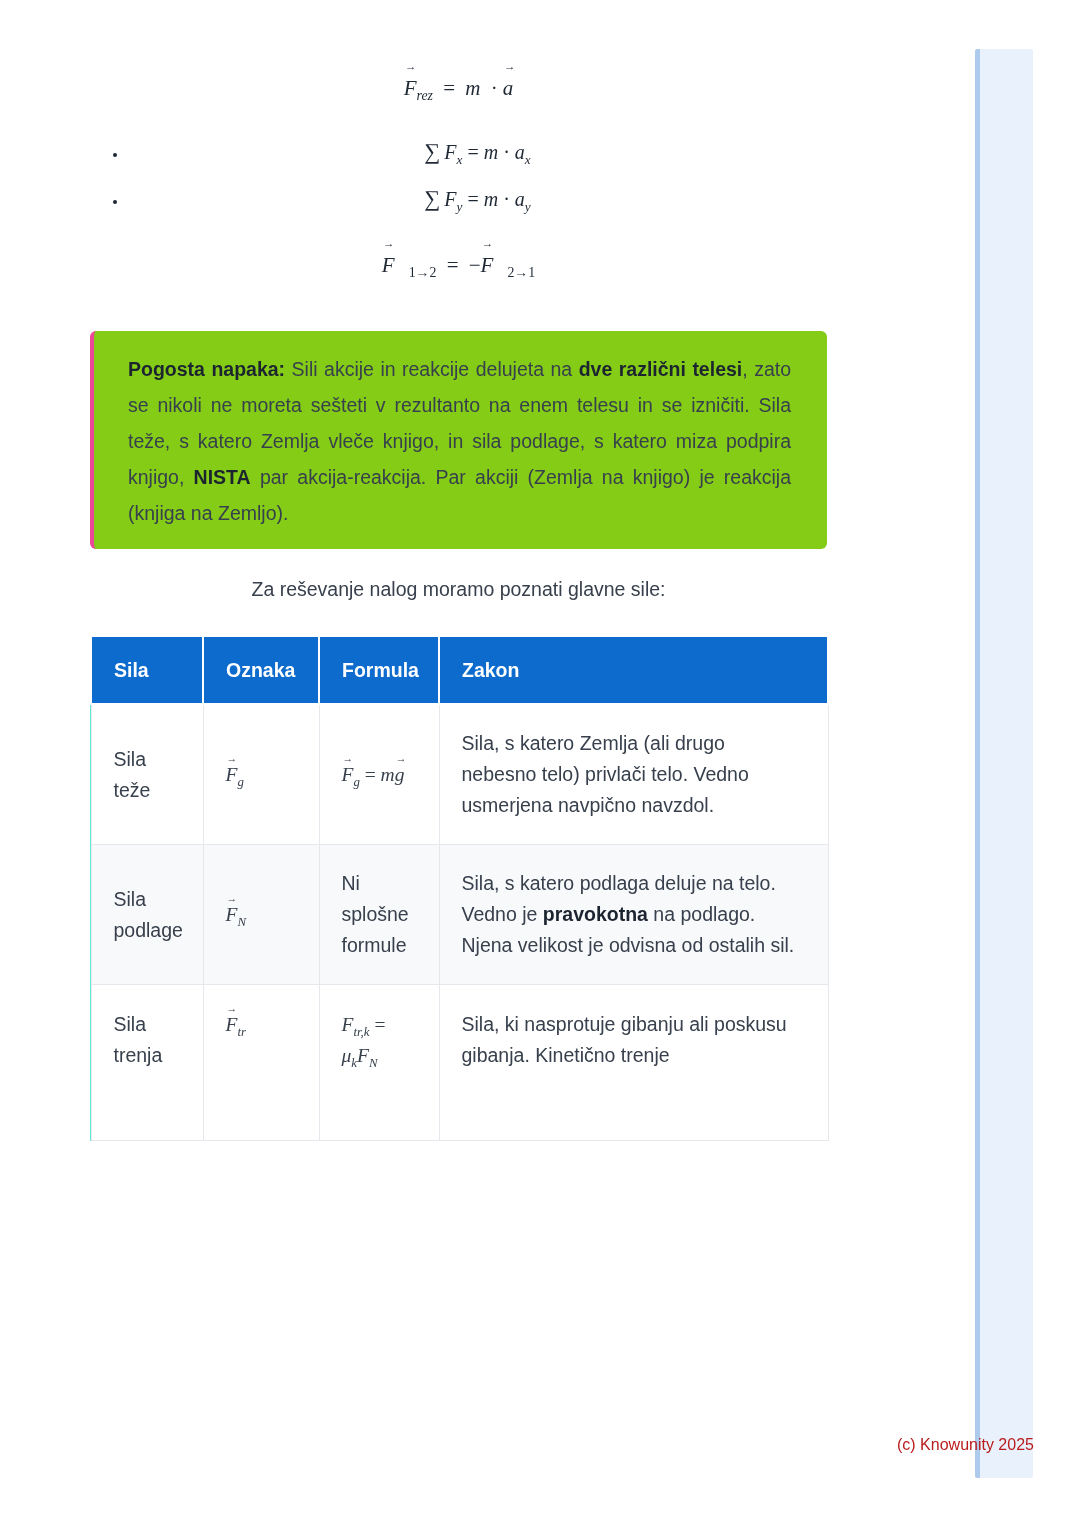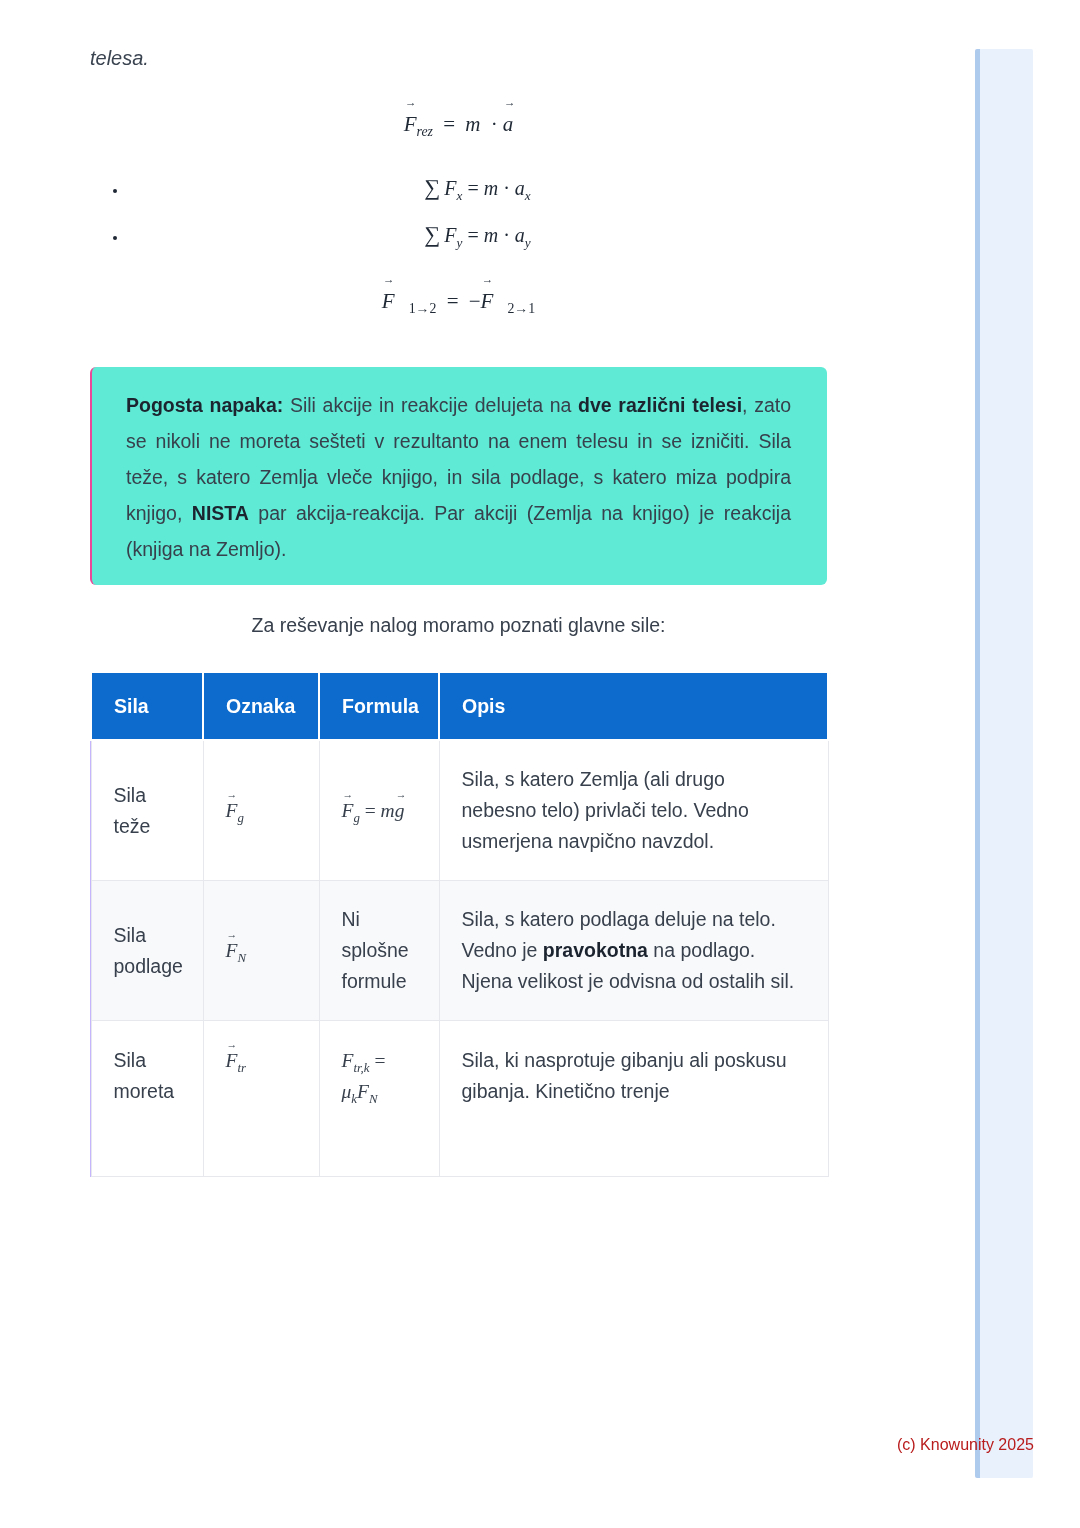--- a/index.html
+++ b/index.html
@@ -47,36 +47,36 @@
 
   ul.math-list { margin:26px 0 0 0; padding-left:38px; list-style:disc;text-align:center; }
   ul.math-list li {
     font-family:"Liberation Serif", serif; font-size:20px; color:#1f2835;
     line-height:36px; margin-bottom:11px;
   }
   ul.math-list li::marker { color:#1f2835; font-size:15px; }
 
   
   .callout {
-    margin-top:46px; background:#5eead4; border-left:2px solid #ec4899;
+    margin-top:46px; background:#84cc16; border-left:4px solid #ec4899;
     border-radius:6px; padding:20px 36px 18px 34px;
   }
   .callout p { margin:0; }
   .callout .b { font-weight:700; color:#1c2430; }
 
   
   h2.section-heading {
     margin:38px 0 0 0; font-size:30px; line-height:40px; font-weight:700;
     color:#3c86f0; letter-spacing:0;
   }
 
   
   table.forces {
     margin-top:28px; border-collapse:collapse; width:737px; table-layout:fixed;
-    background:#c4b5fd;
+    background:#5eead4;
   }
   table.forces th {
     background:#0c6bcd; color:#ffffff; font-size:19.5px; font-weight:700;
     text-align:left; line-height:26px; padding:20px 10px 20px 22px;
     border:2px solid #ffffff;
   }
   table.forces td {
     border:1px solid #e6e8ed; vertical-align:middle;
     font-size:19.5px; line-height:31px; color:#37404c;
     padding:23px 24px 23px 22px;
@@ -96,21 +96,20 @@
     position:absolute; left:897px; top:1435px; font-size:16px; line-height:20px;
     color:#b91c1c; z-index:5; white-space:nowrap;
   }
 </style>
 </head>
 <body>
 
 <div class="page-clip">
   <div class="content">
 
-    <div class="intro-line">telesa.</div>
 
     <div class="formula-block fb1">
       <span class="vec"><span class="va">→</span><span>F</span></span><sub class="ms">rez</sub>
       <span class="up sp">=</span>
       <span class="it">m</span>
       <span class="up sp">·</span><span class="vec"><span class="va">→</span><span>a</span></span>
     </div>
 
 
     <ul class="math-list">
@@ -137,38 +136,38 @@
         <col style="width:112px">
           <col style="width:116px">
           <col style="width:120px">
           <col style="width:389px">
       </colgroup>
       <thead>
         <tr>
           <th>Sila</th>
           <th>Oznaka</th>
           <th>Formula</th>
-          <th>Opis</th>
+          <th>Zakon</th>
         </tr>
       </thead>
       <tbody>
         <tr>
           <td>Sila teže</td>
           <td class="math-cell"><span class="vec"><span class="va">→</span><span>F</span></span><sub class="ms">g</sub></td>
           <td class="math-cell"><span class="vec"><span class="va">→</span><span>F</span></span><sub class="ms">g</sub> <span class="up">=</span> <span class="it">m</span><span class="vec"><span class="va">→</span><span>g</span></span></td>
           <td>Sila, s katero Zemlja (ali drugo nebesno telo) privlači telo. Vedno usmerjena navpično navzdol.</td>
         </tr>
         <tr class="alt">
           <td>Sila podlage</td>
           <td class="math-cell"><span class="vec"><span class="va">→</span><span>F</span></span><sub class="ms">N</sub></td>
           <td>Ni splošne formule</td>
           <td><span>Sila, s katero podlaga deluje na telo. Vedno je</span> <span class="desc-b">pravokotna</span> <span>na podlago. Njena velikost je odvisna od ostalih sil.</span></td>
         </tr>
         <tr class="row3">
-          <td>Sila moreta</td>
+          <td>Sila trenja</td>
           <td class="math-cell"><span class="vec"><span class="va">→</span><span>F</span></span><sub class="ms">tr</sub></td>
           <td class="math-cell">
             <div><span class="it">F</span><sub class="ms">tr,k</sub> <span class="up">=</span></div>
             <div><span class="it">μ</span><sub class="ms">k</sub><span class="it">F</span><sub class="ms">N</sub></div>
           </td>
           <td>Sila, ki nasprotuje gibanju ali poskusu gibanja. Kinetično trenje</td>
         </tr>
       </tbody>
     </table>
 

